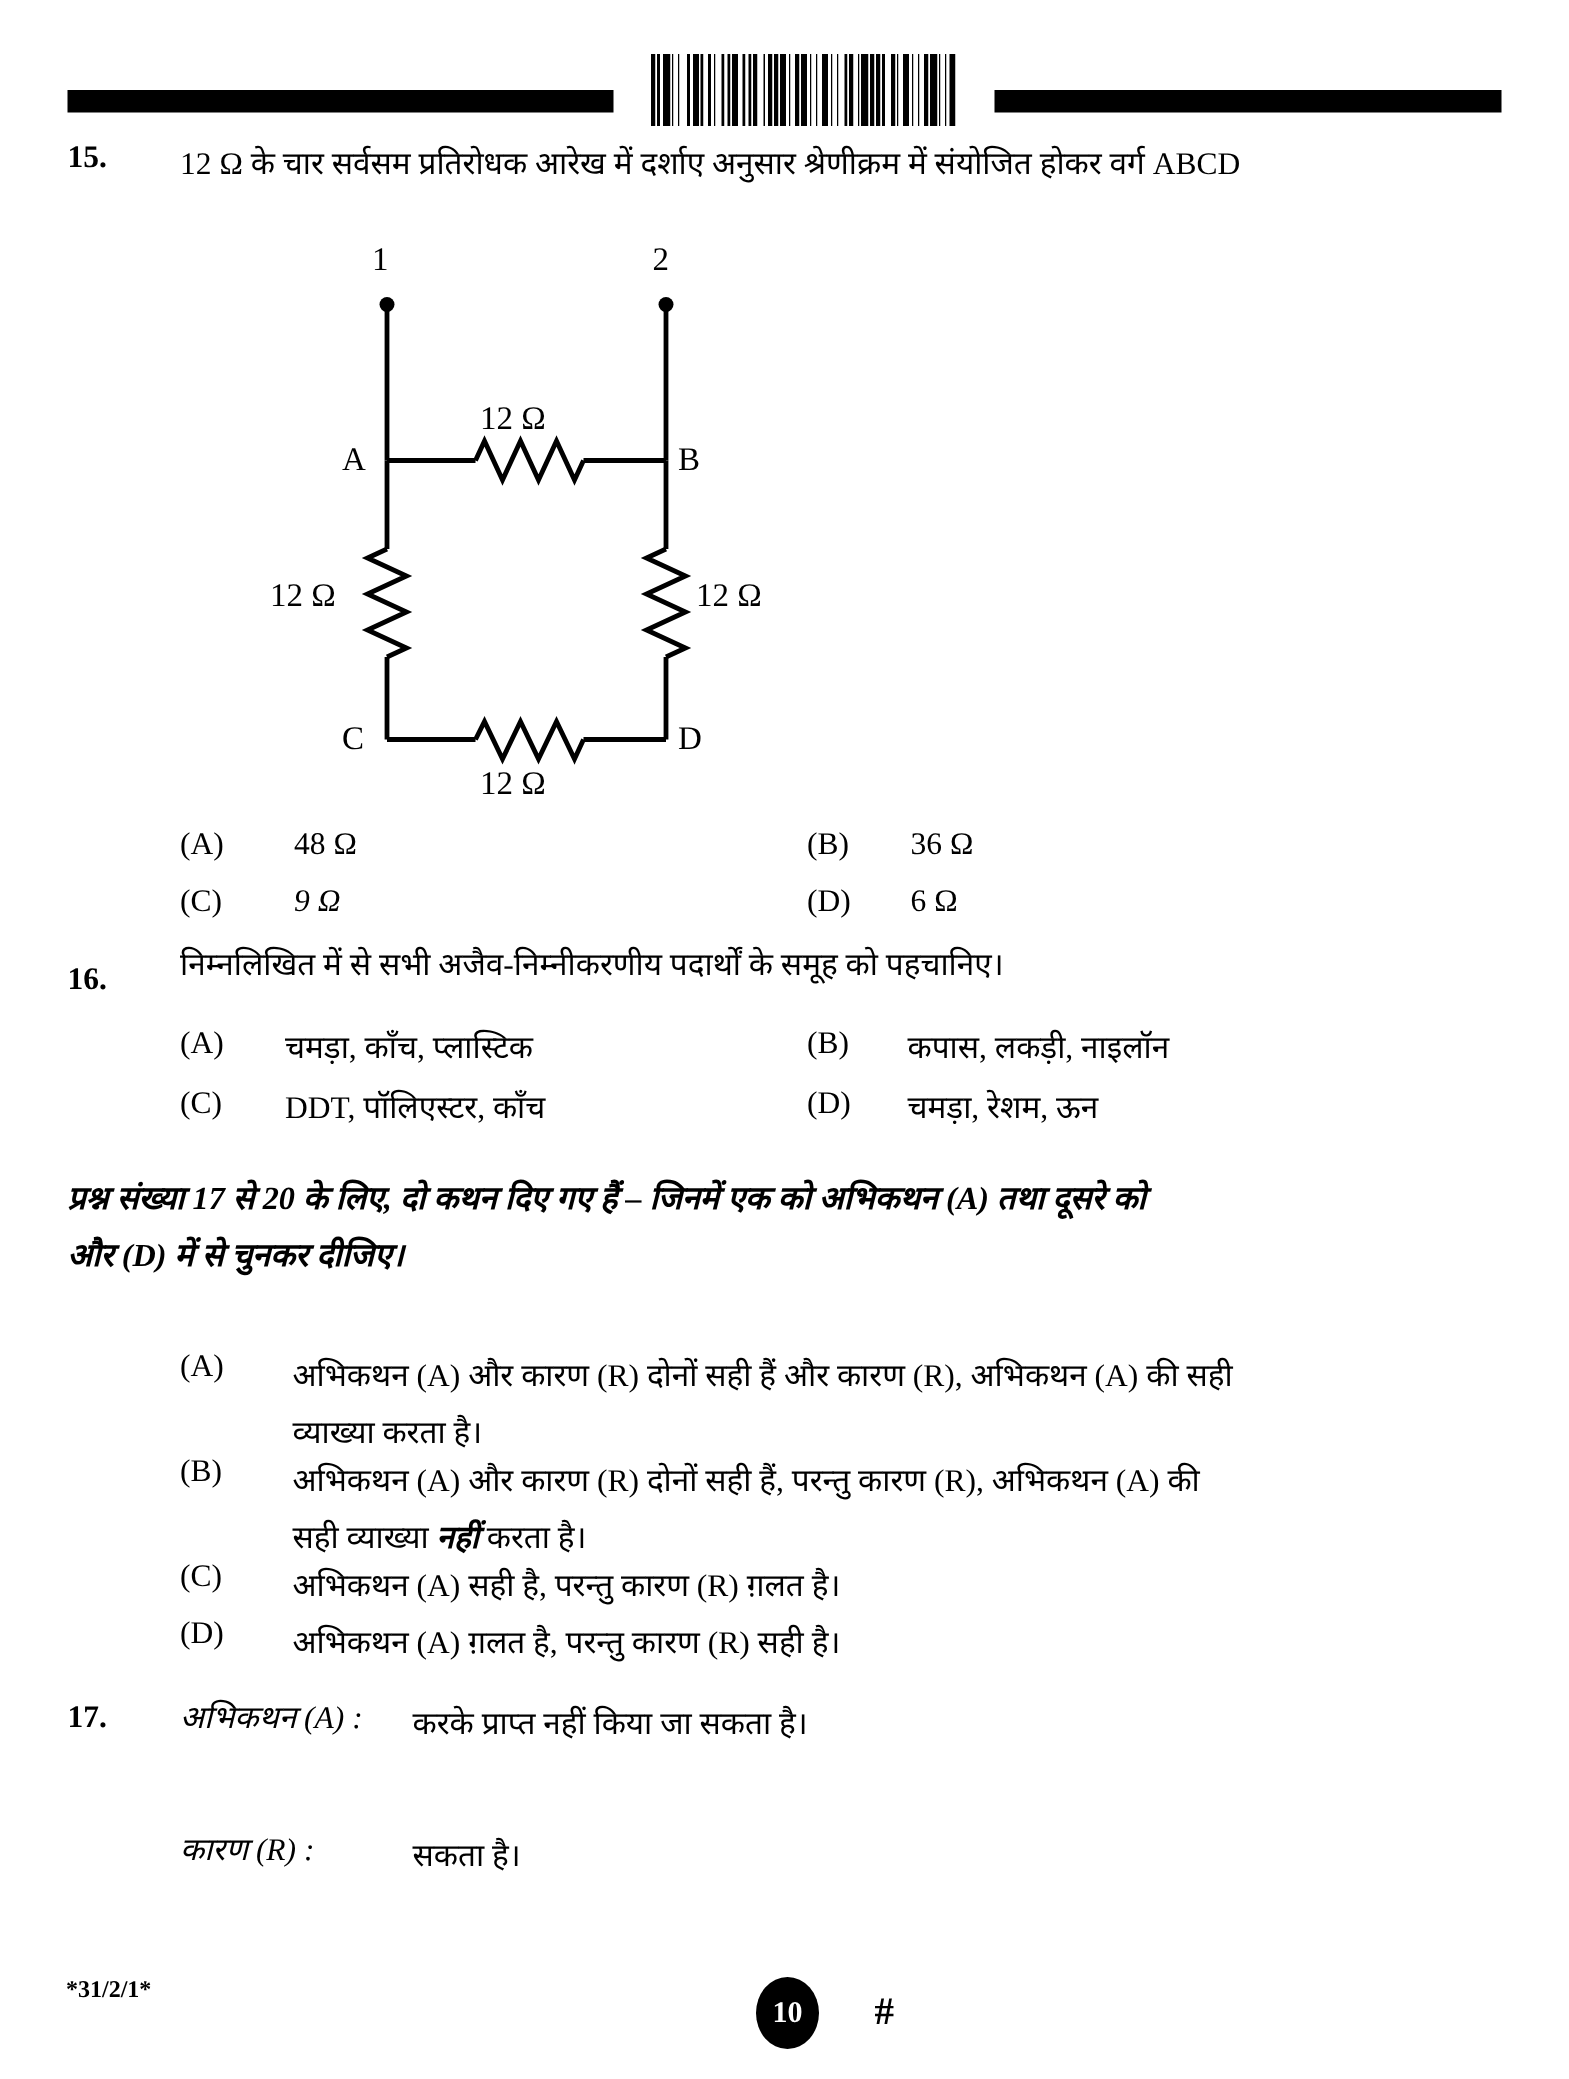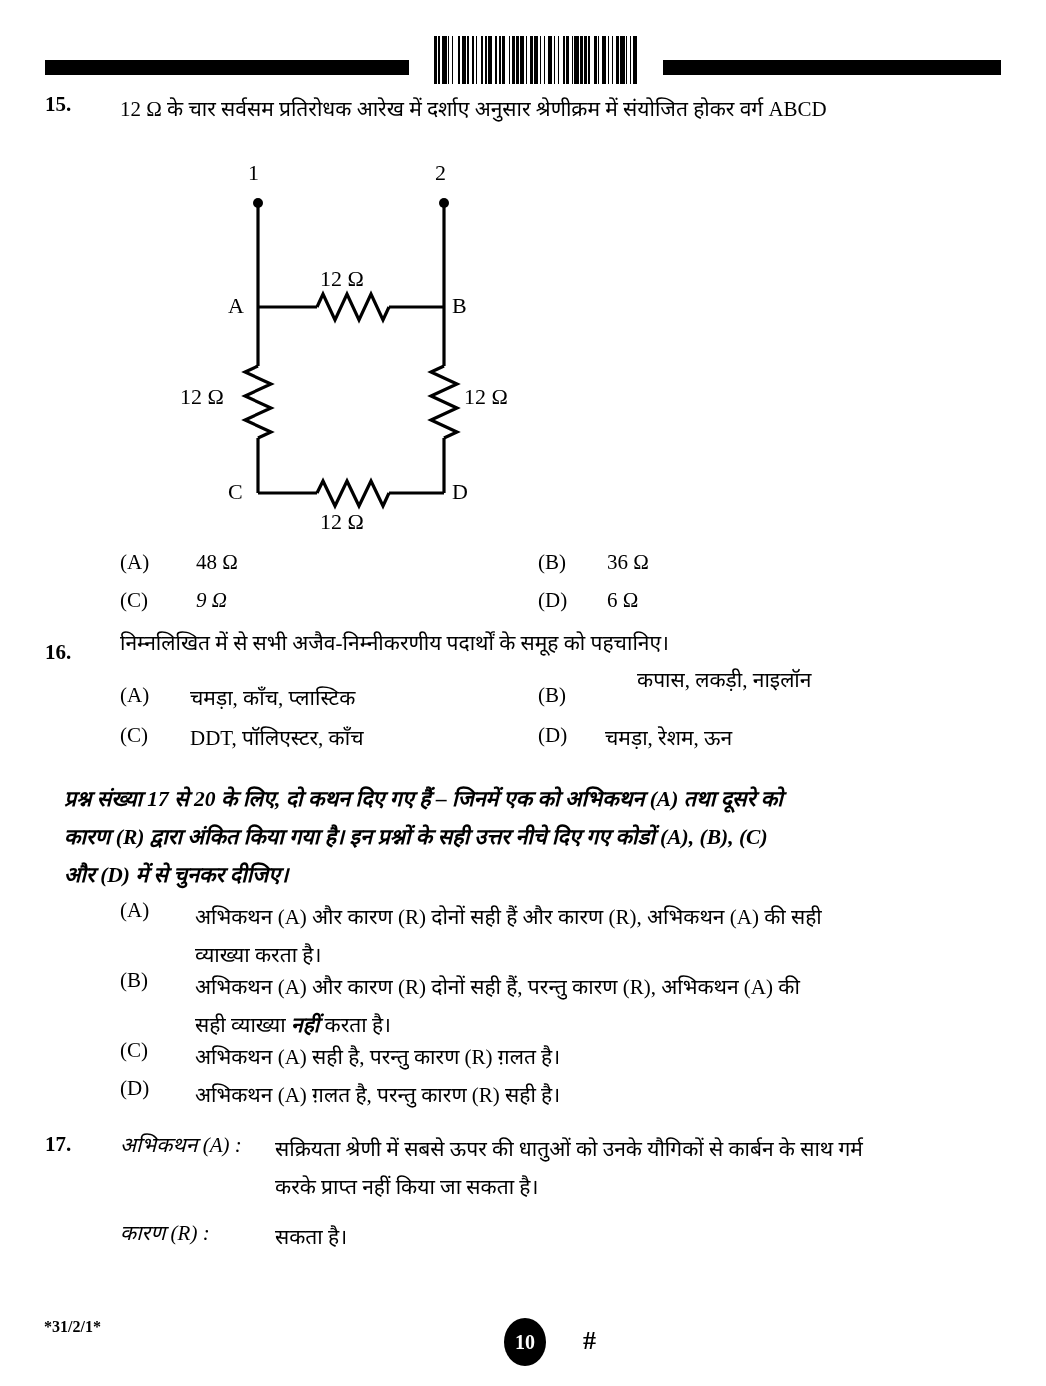--- a/index.html
+++ b/index.html
@@ -83,21 +83,20 @@
   
   .instr {
     position: absolute;
     left: 45px;
     top: 780px;
     width: 955px;
     font-size: 21.5px;
     font-weight: bold;
     font-style: italic;
     line-height: 38px;
-    margin-left: 19px;
   }
 
   
   .ar-opt-label {
     position: absolute;
     left: 120px;
     font-size: 21px;
   }
   .ar-opt-text {
     position: absolute;
@@ -309,29 +308,28 @@
 <div class="opt-text" style="left:196px; top:588px;font-style:italic;">9 Ω</div>
 <div class="opt-label" style="left:538px; top:588px;">(D)</div>
 <div class="opt-text" style="left:607px; top:588px;">6 Ω</div>
 
 <div class="qnum" style="top:640px">16.</div>
 <div class="qbody devanagari" style="top:624px; width:870px;">निम्नलिखित में से सभी अजैव-निम्नीकरणीय पदार्थों के समूह को पहचानिए।</div>
 
 <div class="opt-label" style="left:120px; top:683px;">(A)</div>
 <div class="opt-text devanagari" style="left:190px; top:683px;">चमड़ा, काँच, प्लास्टिक</div>
 <div class="opt-label" style="left:538px; top:683px;">(B)</div>
-<div class="opt-text devanagari" style="left:605px; top:665px;margin-left:32px;">कपास, लकड़ी, नाइलॉन</div>
+<div class="opt-text devanagari" style="left:605px; top:683px;">कपास, लकड़ी, नाइलॉन</div>
 <div class="opt-label" style="left:120px; top:723px;">(C)</div>
 <div class="opt-text devanagari" style="left:190px; top:723px;">DDT, पॉलिएस्टर, काँच</div>
 <div class="opt-label" style="left:538px; top:723px;">(D)</div>
 <div class="opt-text devanagari" style="left:605px; top:723px;">चमड़ा, रेशम, ऊन</div>
 
 <div class="instr devanagari">
   <div>प्रश्न संख्या 17 से 20 के लिए,  दो कथन दिए गए हैं – जिनमें एक को अभिकथन (A) तथा दूसरे को</div>
-  <div>कारण (R) द्वारा अंकित किया गया है। इन प्रश्नों के सही उत्तर नीचे दिए गए कोडों (A), (B), (C)</div>
   <div>और (D) में से चुनकर दीजिए।</div>
 </div>
 
 <div class="ar-opt-label" style="top:898px;">(A)</div>
 <div class="ar-opt-text devanagari" style="top:898px;">
   <div>अभिकथन (A) और कारण (R) दोनों सही हैं और कारण (R),  अभिकथन (A) की सही</div>
   <div>व्याख्या करता है।</div>
 </div>
 
 <div class="ar-opt-label" style="top:968px;">(B)</div>
@@ -345,21 +343,20 @@
 <div class="ar-opt-label" style="top:1038px;">(C)</div>
 <div class="ar-opt-text devanagari" style="top:1038px;">अभिकथन (A) सही है,  परन्तु कारण (R) ग़लत है।</div>
 
 <div class="ar-opt-label" style="top:1076px;">(D)</div>
 <div class="ar-opt-text devanagari" style="top:1076px;">अभिकथन (A) ग़लत है,  परन्तु कारण (R) सही है।</div>
 
 <div class="qnum" style="top:1132px">17.</div>
 
 <div class="ar-tag devanagari" style="top:1130px;">अभिकथन (A) :</div>
 <div class="ar-content devanagari" style="top:1130px;">
-  <div>सक्रियता श्रेणी में सबसे ऊपर की धातुओं को उनके यौगिकों से कार्बन के साथ गर्म</div>
   <div>करके प्राप्त नहीं किया जा सकता है।</div>
 </div>
 
 <div class="ar-tag devanagari" style="top:1218px;">कारण (R) :</div>
 <div class="ar-content devanagari" style="top:1218px;">
   <div>सकता है।</div>
 </div>
 
 <div class="footer">
   <div class="paper-code">*31/2/1*</div>

